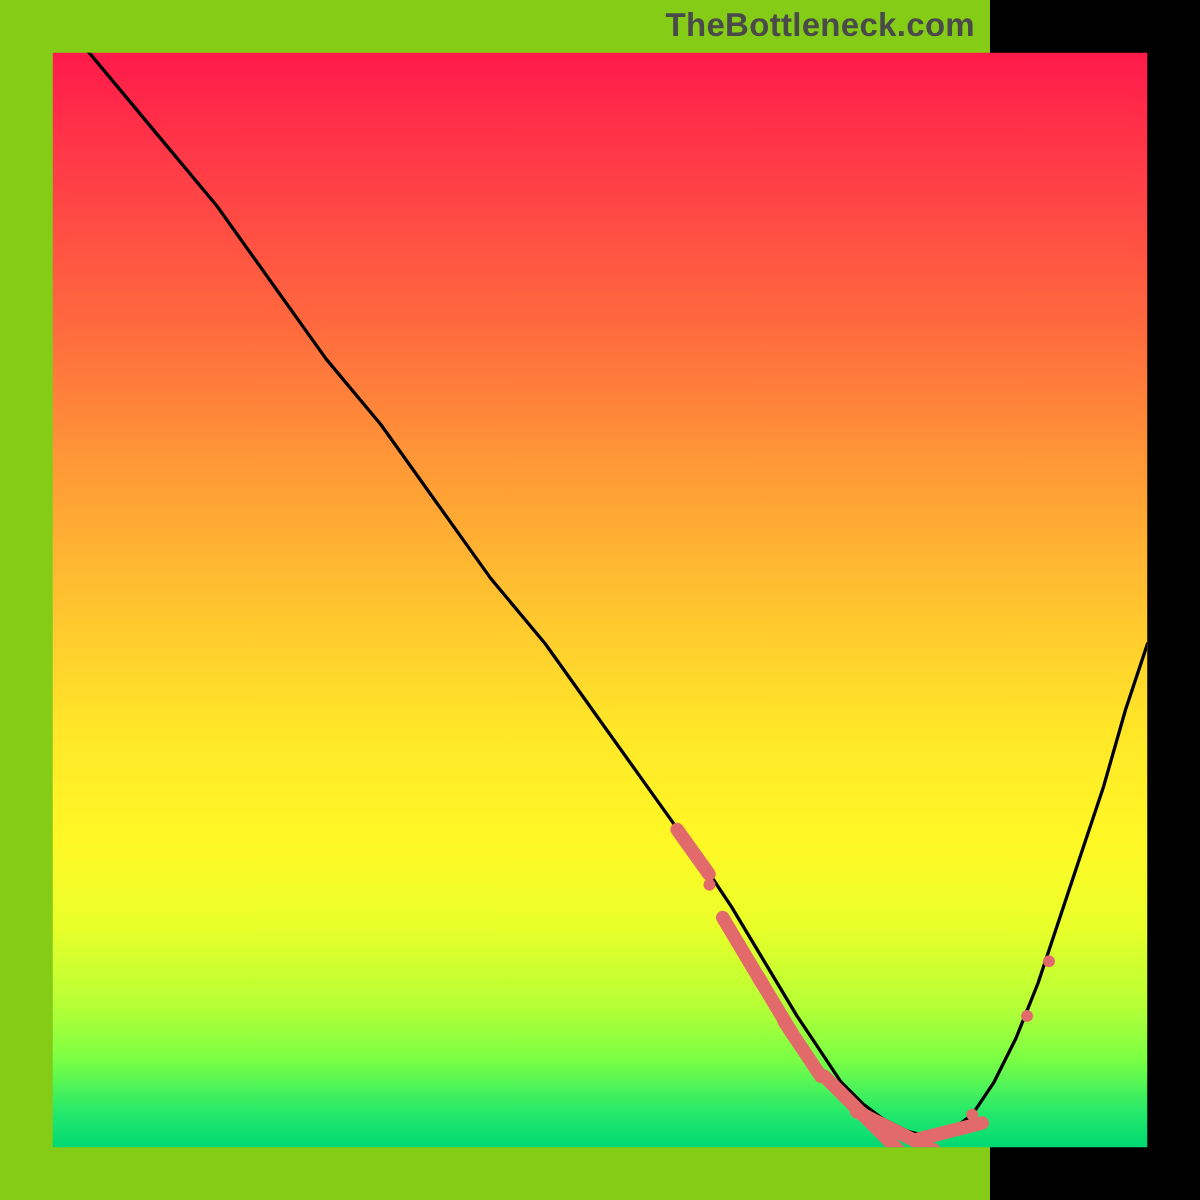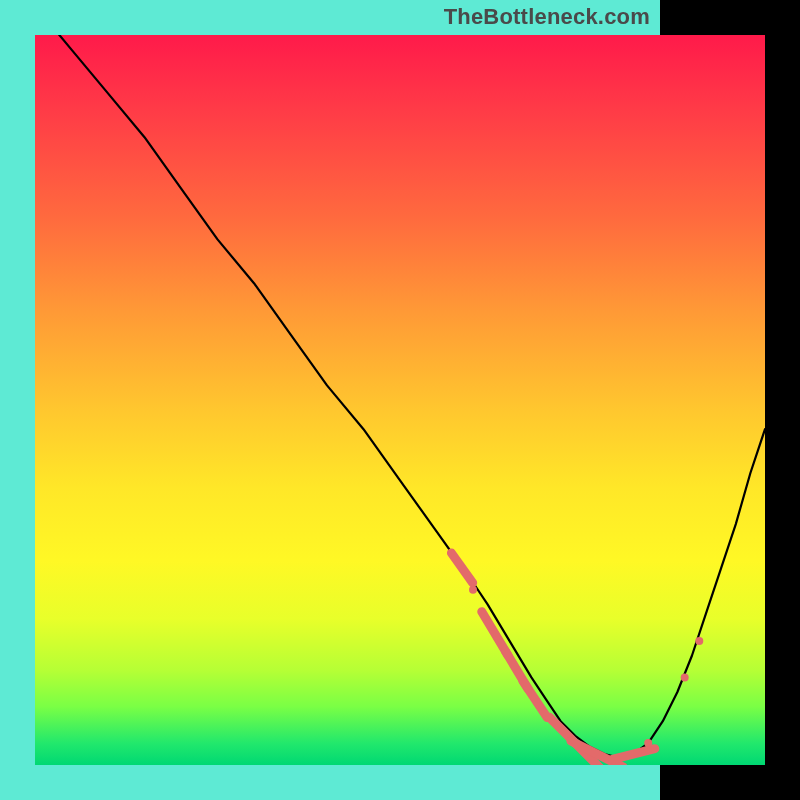--- a/index.html
+++ b/index.html
@@ -8,21 +8,21 @@
     width: 800px;
     height: 800px;
     background: #000;
     overflow: hidden;
     font-family: Arial, Helvetica, sans-serif;
   }
   .frame {
     position: relative;
     width: 660px;
     height: 800px;
-    background: #5eead4;
+    background: #84cc16;
   }
   .watermark {
     position: absolute;
     top: 4px;
     right: 10px;
     color: #4a4a4a;
     font-size: 22px;
     font-weight: 600;
     letter-spacing: 0.2px;
     z-index: 20;

